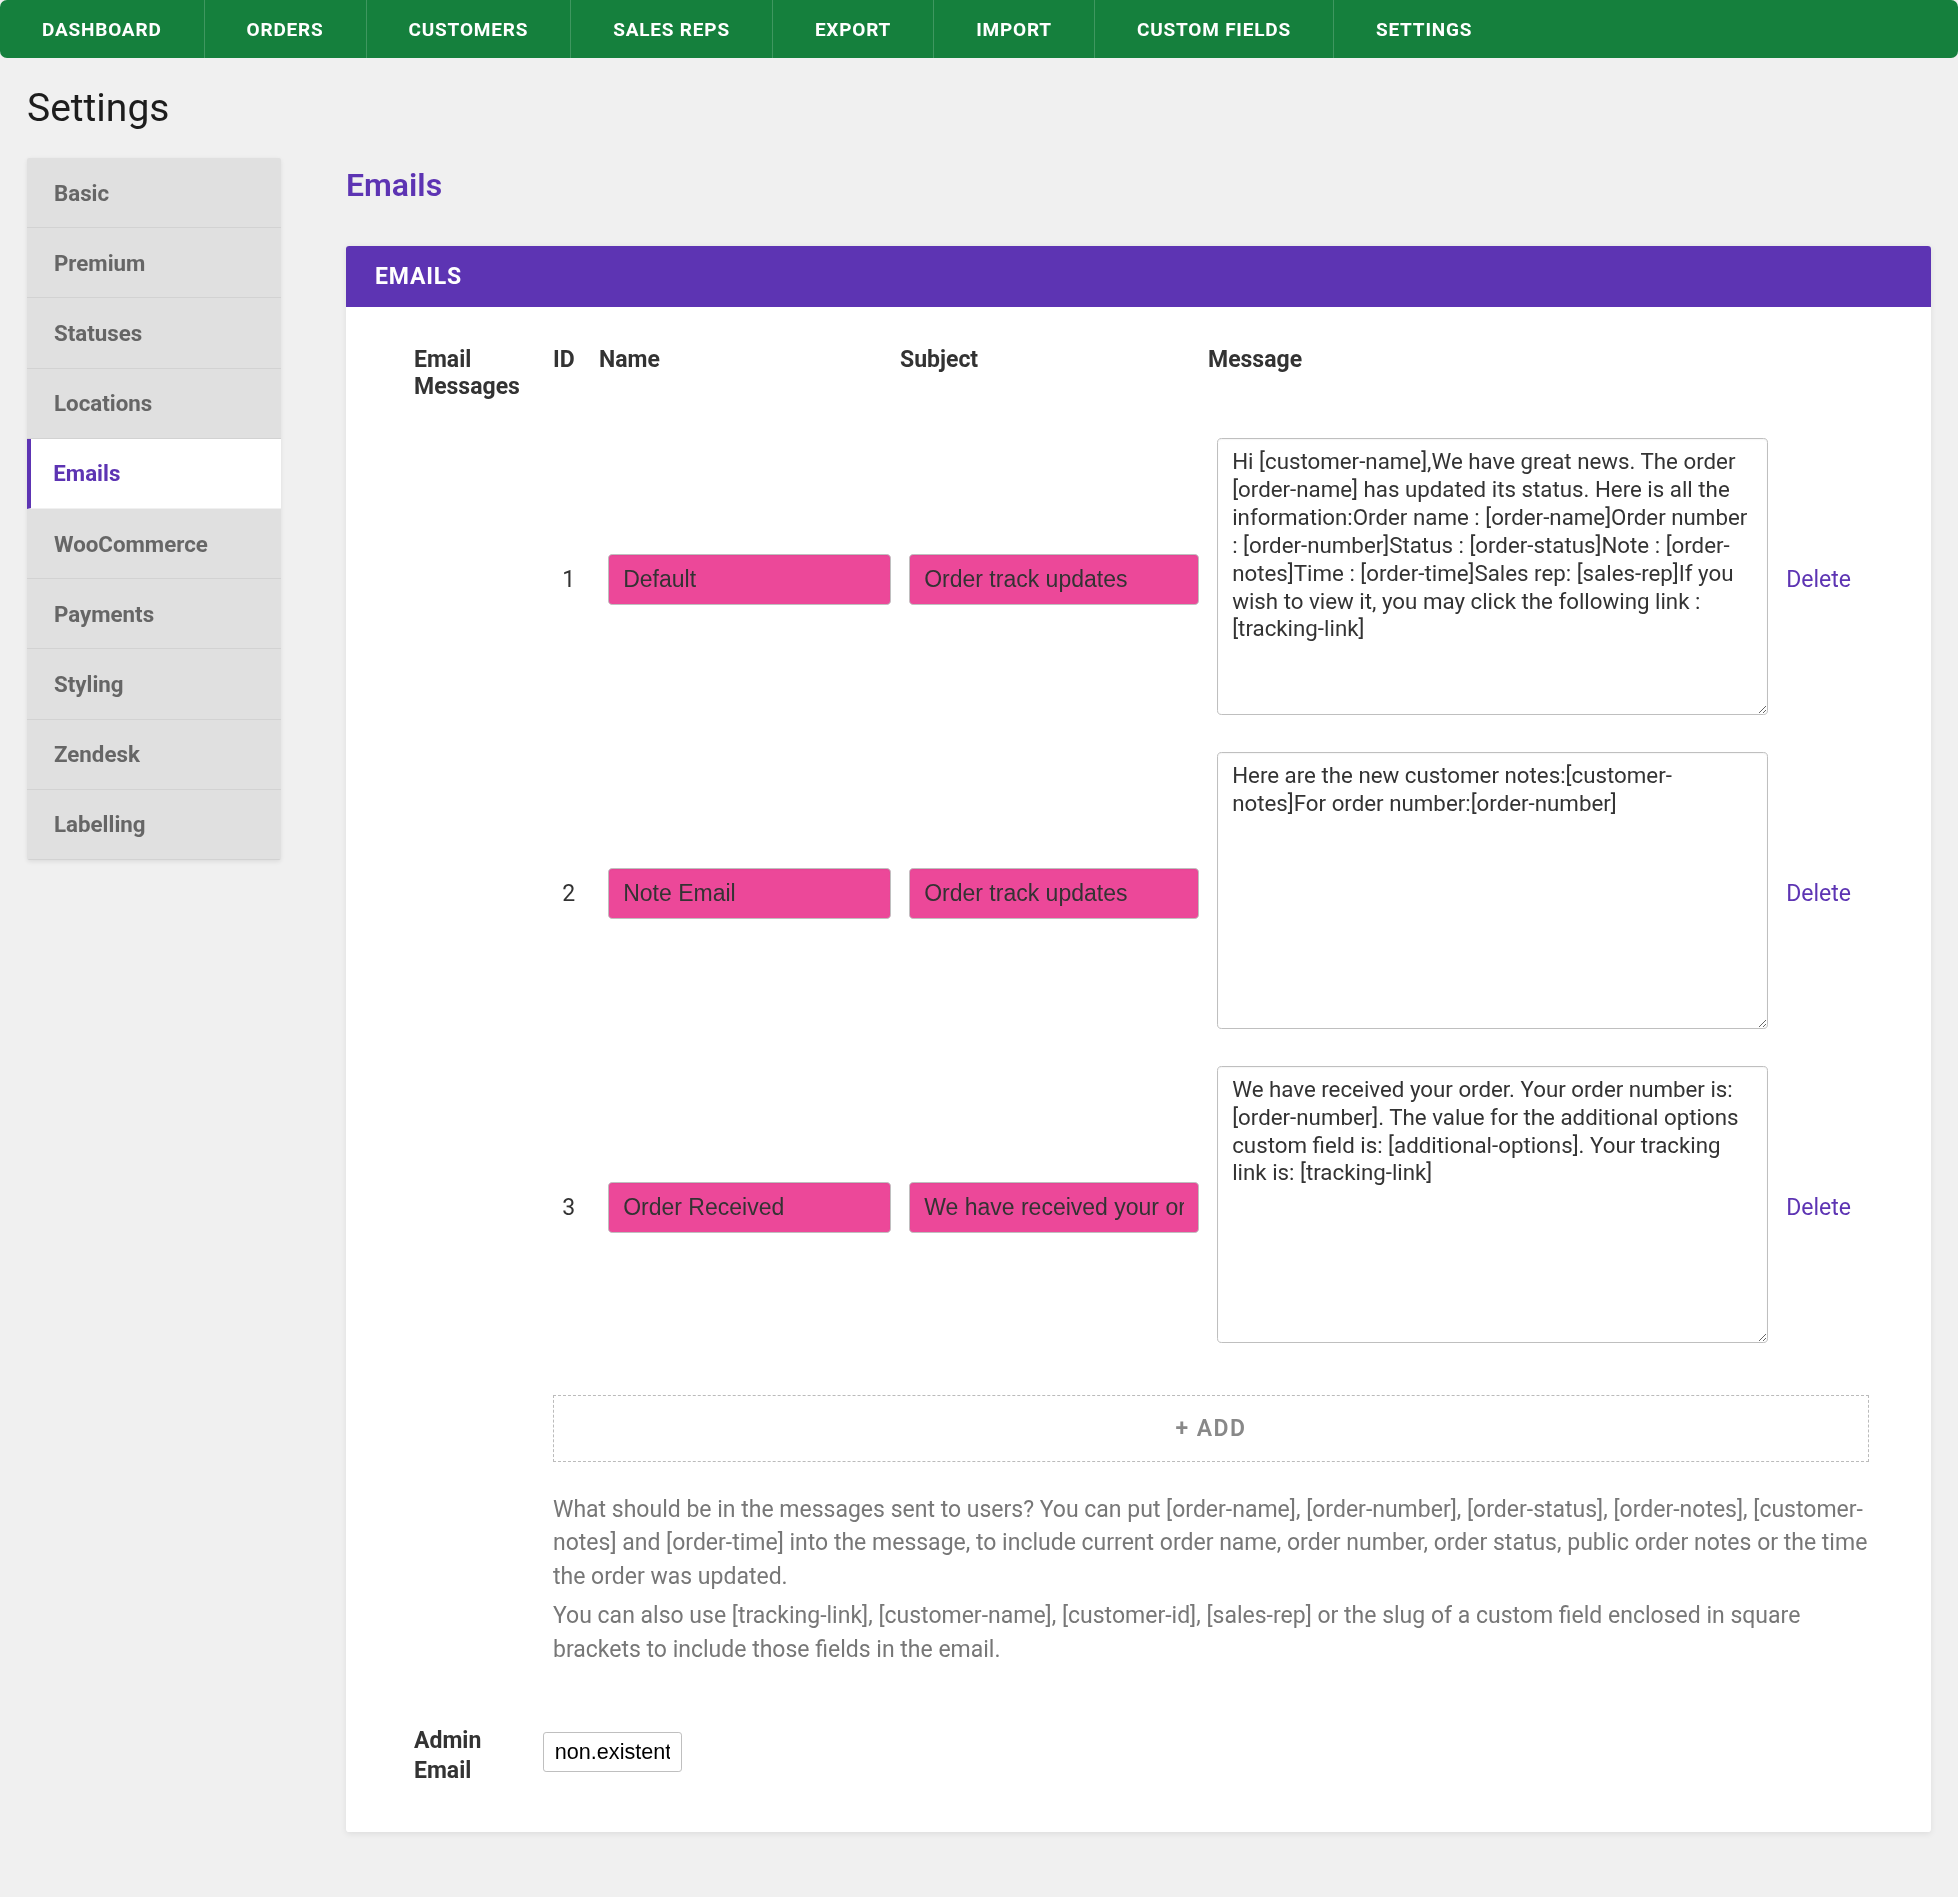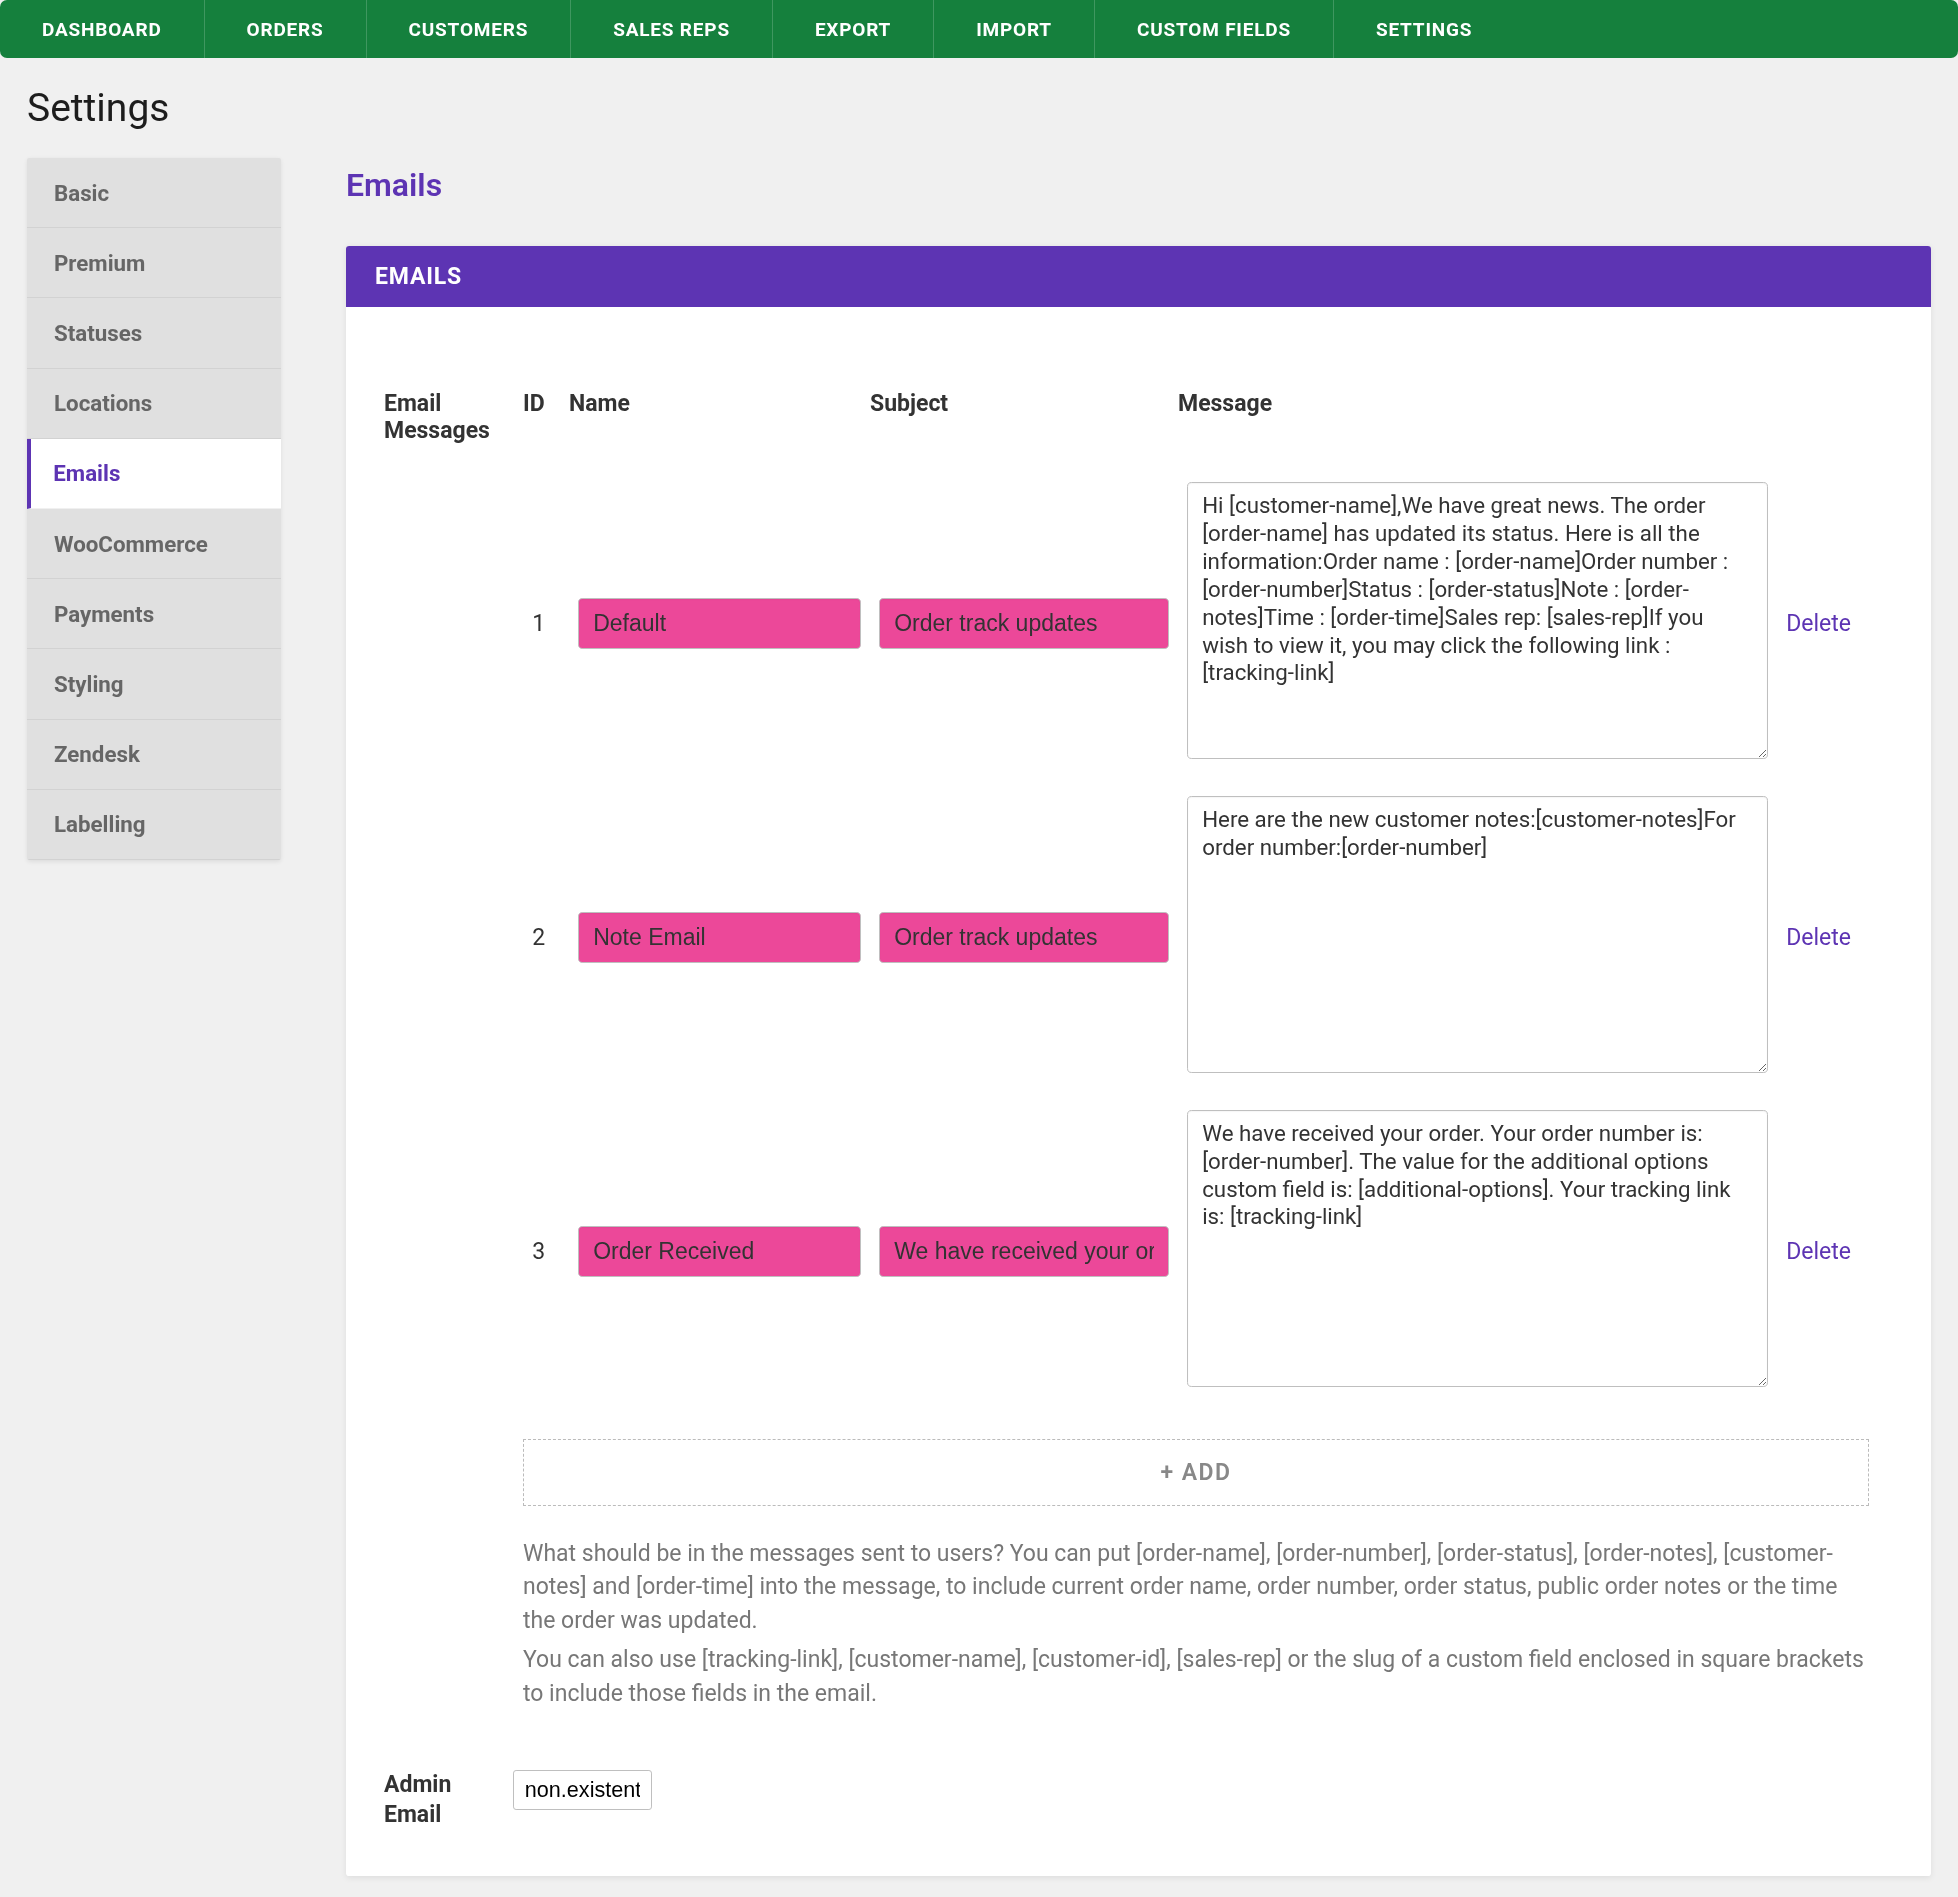--- a/index.html
+++ b/index.html
@@ -20,21 +20,21 @@
 .sidebar { width: 254px; background: #e0e0e0; border-radius: 3.1px; box-shadow: 0 1.5px 4.6px rgba(0,0,0,0.08); overflow: hidden; flex-shrink: 0; }
 .sidebar-item { padding: 21.6px 27px; font-size: 22.3px; font-weight: 700; color: #666; border-bottom: 0.8px solid rgba(0,0,0,0.06); cursor: pointer; background: #e0e0e0; }
 .sidebar-item.active { background: #fff; color: #5d34b3; border-left: 4.6px solid #5d34b3; padding-left: 22.3px; }
 
 
 .content { flex: 1; padding-left: 65px; }
 .content-title { color: #5d34b3; font-size: 32px; font-weight: 600; margin-bottom: 42px; margin-top: 7.7px; }
 
 .panel { background: #fff; border-radius: 3.1px; box-shadow: 0 1.5px 6.2px rgba(0,0,0,0.08); overflow: hidden; }
 .panel-header { background: #5d34b3; color: #fff; font-weight: 700; font-size: 23px; padding: 17px 29px; letter-spacing: 0.8px; text-transform: uppercase; }
-.panel-body { padding: 39px 62px 46px 38px; margin-top: 44px; }
+.panel-body { padding: 39px 62px 46px 68px; }
 
 
 .etable { width: 100%; border-collapse: collapse; }
 .etable th { text-align: left; font-weight: 700; font-size: 23px; padding-bottom: 23px; vertical-align: top; }
 .etable td { padding: 15.4px 9.2px; vertical-align: middle; }
 .col-label { width: 139px; font-weight: 700; vertical-align: top; padding-top: 0; }
 .col-id { width: 46px; }
 .col-name { width: 301px; }
 .col-subject { width: 308px; }
 .col-message { }
@@ -43,21 +43,21 @@
 input[type="text"].field { width: 100%; height: 51px; border: 0.8px solid #bfbfbf; border-radius: 4.6px; padding: 0 14px; font-size: 23px; color: #333; background: #ec4899; box-shadow: inset 0 0.8px 1.5px rgba(0,0,0,0.05); }
 textarea.field { width: 100%; height: 277px; border: 0.8px solid #bfbfbf; border-radius: 4.6px; padding: 9.2px 14px; font-size: 22.3px; color: #333; line-height: 1.25; resize: both; font-family: inherit; box-shadow: inset 0 0.8px 1.5px rgba(0,0,0,0.05); }
 
 .delete-link { color: #5d34b3; font-size: 23px; cursor: pointer; }
 
 .add-row { border: 1.5px dashed #bbb; text-align: center; padding: 19px 0; color: #888; font-weight: 600; letter-spacing: 1.5px; cursor: pointer; margin-top: 31px; }
 
 .help-text { color: #777; font-size: 23px; line-height: 1.45; margin-top: 31px; }
 .help-text p { margin-bottom: 6.2px; }
 
-.admin-row { display: flex; align-items: flex-start; margin-top: 54px; gap: 6px; }
+.admin-row { display: flex; align-items: flex-end; margin-top: 54px; gap: 6px; }
 .admin-label { width: 123px; font-weight: 700; line-height: 1.3; }
 .admin-body { flex: 1; }
 .admin-input { width: 139px; height: 40px; border: 0.8px solid #bfbfbf; border-radius: 3.1px; padding: 0 10.8px; font-size: 21.6px; margin-bottom: 14px; }
 .admin-help { color: #777; font-size: 23px; line-height: 1.45; }
 </style>
 </head>
 <body>
 
 <div class="topnav" id="topnav">
     <div class="topnav-item">Dashboard</div>

